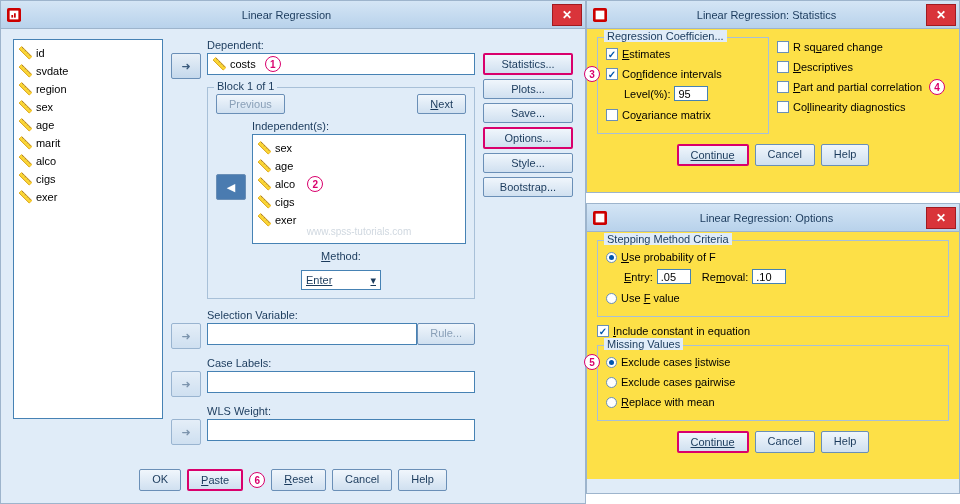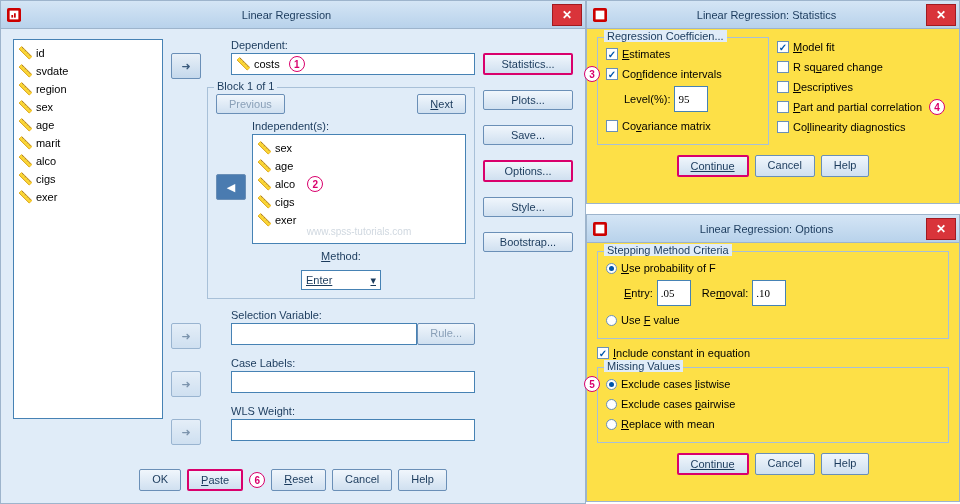--- a/index.html
+++ b/index.html
@@ -15,49 +15,49 @@
 .left-panel .win-body { display: flex; height: calc(100% - 28px); flex-direction: column; }
 .main-row { display: flex; flex: 1; }
 .var-list { width: 150px; height: 380px; background: #fff; border: 1px solid #4682b4; padding: 4px; }
 .var-item { display: flex; align-items: center; height: 18px; gap: 3px; }
 .var-icon { color: #d4a017; font-size: 12px; }
 .mid-col { flex: 1; display: flex; flex-direction: column; padding: 0 8px; }
 .arrow-btn { width: 30px; height: 26px; background: linear-gradient(#e8f0f8, #c4d8ec); border: 1px solid #6a8fb7; border-radius: 2px; display: flex; align-items: center; justify-content: center; cursor: pointer; color: #3a5a7c; }
 .arrow-disabled { opacity: 0.6; cursor: default; }
 .field-row { display: flex; align-items: flex-start; gap: 6px; margin-bottom: 8px; }
 .field-row .arrow-btn { margin-top: 14px; }
-.field-col { flex: 1; margin-left: 24px; }
+.field-col { flex: 1; }
 .field-label { color: #1a3a5c; margin-bottom: 2px; }
 .text-input { width: 100%; height: 22px; background: #fff; border: 1px solid #4682b4; padding: 2px 4px; display: flex; align-items: center; gap: 3px; }
 .block-group { border: 1px solid #a8c0d8; padding: 6px 8px 8px; position: relative; margin-left: 36px; }
 .group-title { position: absolute; top: -8px; left: 6px; background: #e0ecf8; padding: 0 3px; color: #1a3a5c; }
 .block-nav { display: flex; justify-content: space-between; margin-bottom: 6px; }
 .btn { background: linear-gradient(#f0f6fc, #d0e0f0); border: 1px solid #6a8fb7; border-radius: 2px; padding: 3px 12px; cursor: pointer; color: #1a3a5c; }
 .btn-disabled { color: #8aa0b8; cursor: default; }
 .ind-row { display: flex; gap: 6px; }
 .ind-list { flex: 1; height: 110px; background: #fff; border: 1px solid #4682b4; padding: 4px; position: relative; }
 .watermark { position: absolute; bottom: 6px; left: 0; right: 0; text-align: center; color: #d0d8e0; font-size: 10px; }
 .method-row { display: flex; align-items: center; gap: 6px; margin-top: 6px; justify-content: flex-end; flex-direction: column; }
 .select { width: 80px; height: 20px; background: #fff; border: 1px solid #4682b4; padding: 4px 4px; display: flex; align-items: center; justify-content: space-between; cursor: pointer; color: #1a3a5c; text-decoration: underline; }
-.right-btns { width: 90px; display: flex; flex-direction: column; gap: 15px; padding-top: 14px; }
+.right-btns { width: 90px; display: flex; flex-direction: column; gap: 4px; padding-top: 14px; }
 .right-btns .btn { text-align: center; }
 .highlighted { border: 2px solid #d9006c !important; }
 .bottom-row { display: flex; justify-content: center; gap: 6px; padding: 6px 0 2px; }
 .annotation { display: inline-flex; width: 16px; height: 16px; border: 1.5px solid #d9006c; border-radius: 50%; color: #d9006c; font-weight: bold; align-items: center; justify-content: center; font-size: 10px; background: #fff; }
 .right-panel .window { margin-bottom: 10px; }
 .stats-body { padding: 8px 10px 26px; background: #fde047; }
 .stats-row { display: flex; gap: 8px; }
 .fieldset { border: 1px solid #a8c0d8; padding: 6px 8px 8px; position: relative; }
 .checkbox-row { display: flex; align-items: center; gap: 4px; height: 20px; }
 .chk { width: 12px; height: 12px; border: 1px solid #6a8fb7; background: #fff; display: inline-flex; align-items: center; justify-content: center; }
 .chk.checked::after { content: "✓"; color: #0055aa; font-size: 10px; font-weight: bold; }
 .radio { width: 11px; height: 11px; border: 1px solid #6a8fb7; border-radius: 50%; background: #fff; display: inline-flex; align-items: center; justify-content: center; }
 .radio.checked::after { content: ""; width: 5px; height: 5px; background: #0055aa; border-radius: 50%; }
 .level-row { display: flex; align-items: center; gap: 4px; margin: 2px 0 4px 18px; }
-.small-input { width: 34px; height: 26px; border: 1px solid #4682b4; background: #fff; padding: 0 3px; font-family: Liberation Serif, serif; }
+.small-input { width: 34px; height: 15px; border: 1px solid #4682b4; background: #fff; padding: 0 3px; }
 .stats-col { flex: 1; }
 .dlg-btns { display: flex; justify-content: center; gap: 6px; margin-top: 10px; }
 .u { text-decoration: underline; }
 .app-icon { width:14px; height:14px; }
 </style>
 </head>
 <body>
 
 <div class="left-panel">
 <div class="window">
@@ -241,24 +241,20 @@
                 <input class="small-input" value="95" style="">
               </div>
           <div class="checkbox-row">
                 <span class="chk"></span>
                 <span>Co<span class="u">v</span>ariance matrix</span>
               </div>
         </div>
       </div>
       <div class="stats-col">
         <div class="checkbox-row">
-              <span class="chk checked"></span>
-              <span><span class="u">M</span>odel fit</span>
-            </div>
-        <div class="checkbox-row">
               <span class="chk"></span>
               <span>R sq<span class="u">u</span>ared change</span>
             </div>
         <div class="checkbox-row">
               <span class="chk"></span>
               <span><span class="u">D</span>escriptives</span>
             </div>
         <div class="checkbox-row">
               <span class="chk"></span>
               <span><span class="u">P</span>art and partial correlation</span>

